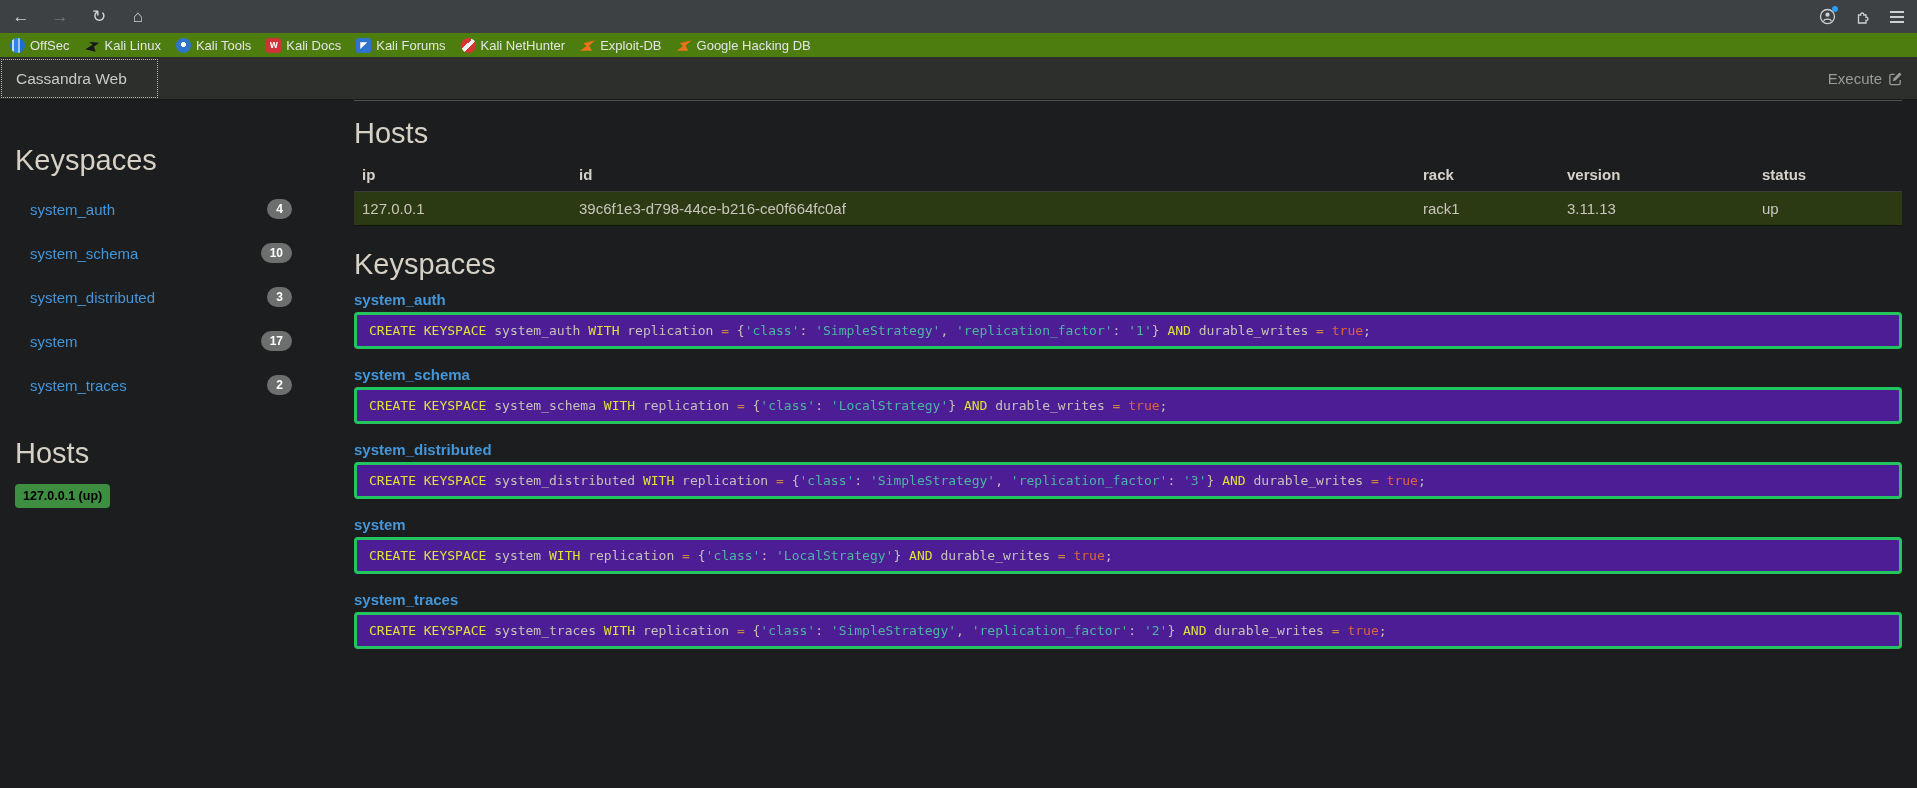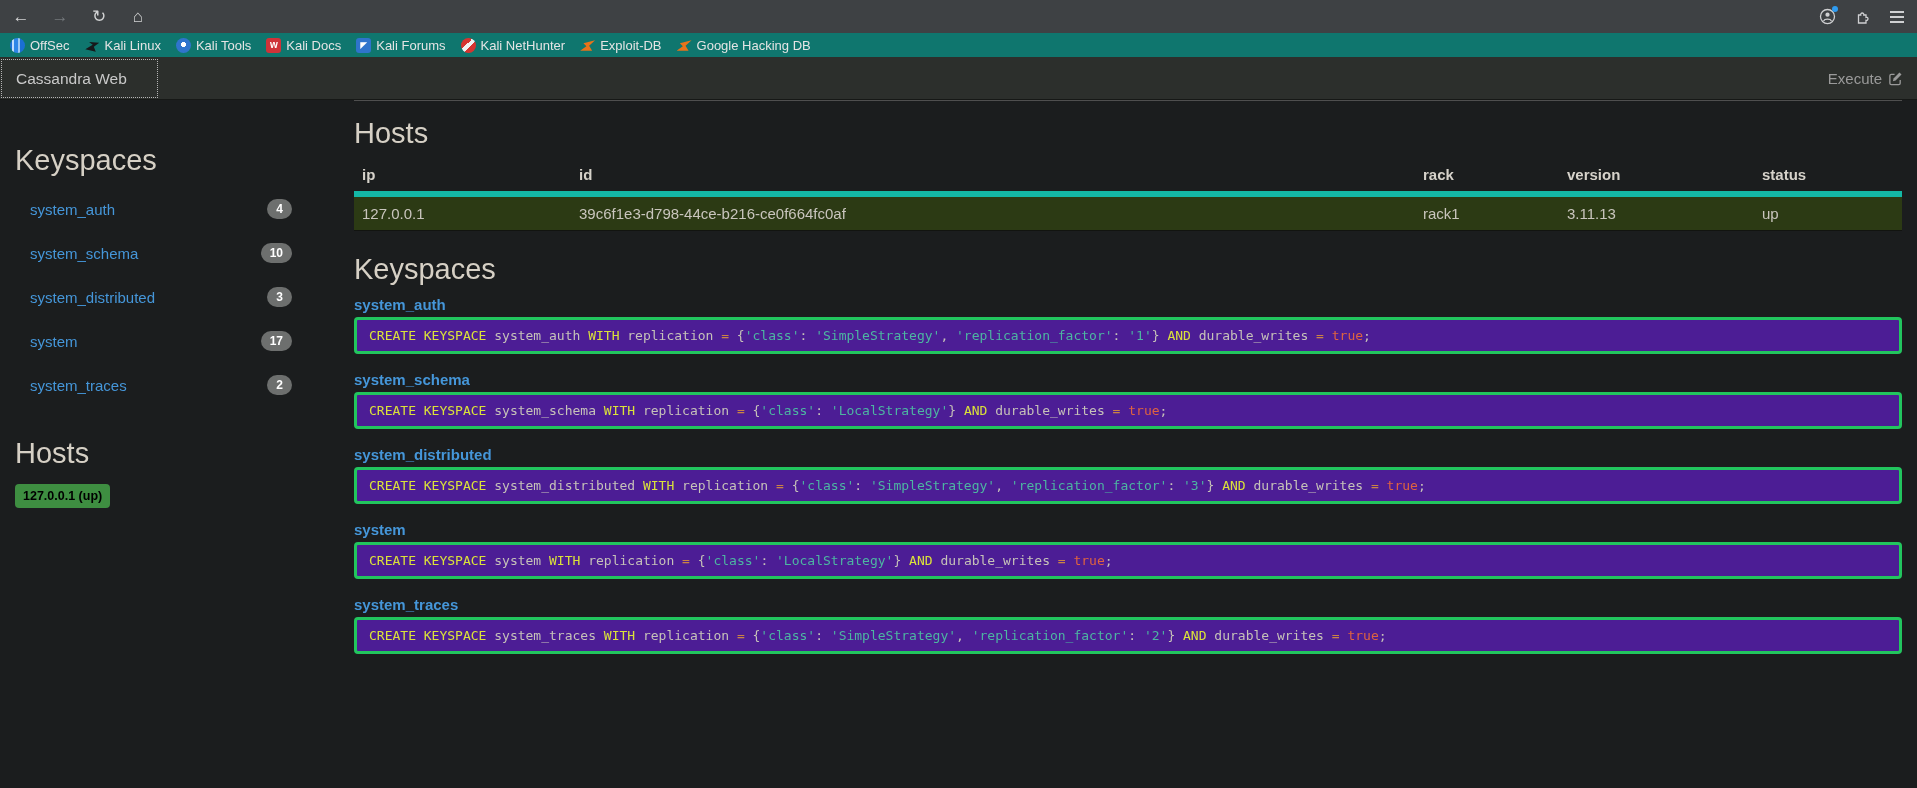--- a/index.html
+++ b/index.html
@@ -18,21 +18,21 @@
   .url-dim { color:#9a9ea3; }
   .url-host { color:#eceded; }
   .star { margin-left:auto; font-size:15px; color:#cfd0d2; }
   .right-icons { position:absolute; right:13px; top:0; height:33px; display:flex; align-items:center; gap:19px; }
   .acct { position:relative; }
   .acct-dot { position:absolute; right:-2px; top:-2px; width:6px; height:6px; border-radius:50%; background:#2f9bf0; }
   .menu-icon { display:flex; flex-direction:column; gap:3px; }
   .menu-icon i { display:block; width:14px; height:2px; background:#cfd0d2; }
 
   
-  .bookmarks { height:24px; background:#0f766e; display:flex; align-items:center; gap:15px; padding:0 0 0 10px; }
+  .bookmarks { height:24px; background:#4d7c0f; display:flex; align-items:center; gap:15px; padding:0 0 0 10px; }
   .bm { display:flex; align-items:center; gap:5px; }
   .bm-label { font-size:13px; color:#e4e4e4; }
   .favicon { width:15px; height:15px; display:inline-flex; align-items:center; justify-content:center; line-height:1; }
 
   
   .navbar { position:relative; height:43px; background:#2c2f2c; border-bottom:1px solid #161816; }
   .brand { position:absolute; left:2px; top:3px; height:37px; display:flex; align-items:center; padding:0 14px; width:155px; outline:1px dotted #b5b5b5; color:#c9c9c9; font-size:15.5px; }
   .execute { position:absolute; right:14px; top:0; height:43px; display:flex; align-items:center; gap:6px; color:#9a9a9a; font-size:15px; cursor:pointer; }
 
   
@@ -50,21 +50,21 @@
   
   .main { flex:1; padding:0 15px 0 17px; }
   .main h1 { font-weight:normal; font-size:35px; line-height:38px; color:#d6d0c5; margin:68px 0 12px; }
   .main hr { border:0; border-top:1px solid #4f4f4f; margin:0 0 16px; }
   .main h2 { font-weight:normal; font-size:29px; line-height:33px; color:#d6d0c5; }
   .main h2.hosts-h { margin:14px 0 8px; }
   .main h2.keyspaces-h { margin:22px 0 10px; }
   .dc { color:#d3cec6; font-weight:bold; font-size:15px; margin:10px 0 4px; }
   table { width:100%; border-collapse:collapse; font-size:15px; margin-top:2px; }
   th { text-align:left; padding:8px; color:#d6d2ca; font-weight:bold; border-bottom:1px solid #3a3c38; }
-  td { padding:8px; color:#c9c5bd; background:#2c3a14; border-top:6px solid #14b8a6; border-bottom:1px solid #121410; }
+  td { padding:8px; color:#c9c5bd; background:#2c3a14; border-top:1px solid #14b8a6; border-bottom:1px solid #121410; }
   .col-ip{width:217px} .col-id{width:844px} .col-rack{width:144px} .col-ver{width:195px}
 
   .ks-section { margin-bottom:17px; }
   .ks-link { display:inline-block; color:#4596d9; font-weight:bold; font-size:15px; text-decoration:none; margin:0 0 4px; }
   pre.cql { background:#4c1d95; border:3px solid #22c55e; border-radius:4px; padding:8px 12px; font-family:"DejaVu Sans Mono", monospace; font-size:13px; line-height:15px; white-space:pre; }
   .tok-kw { color:#dbe23a; }
   .tok-pl { color:#c6c2b9; }
   .tok-str { color:#4db6a2; }
   .tok-op { color:#cc8443; }
   .tok-bool { color:#df6340; }

